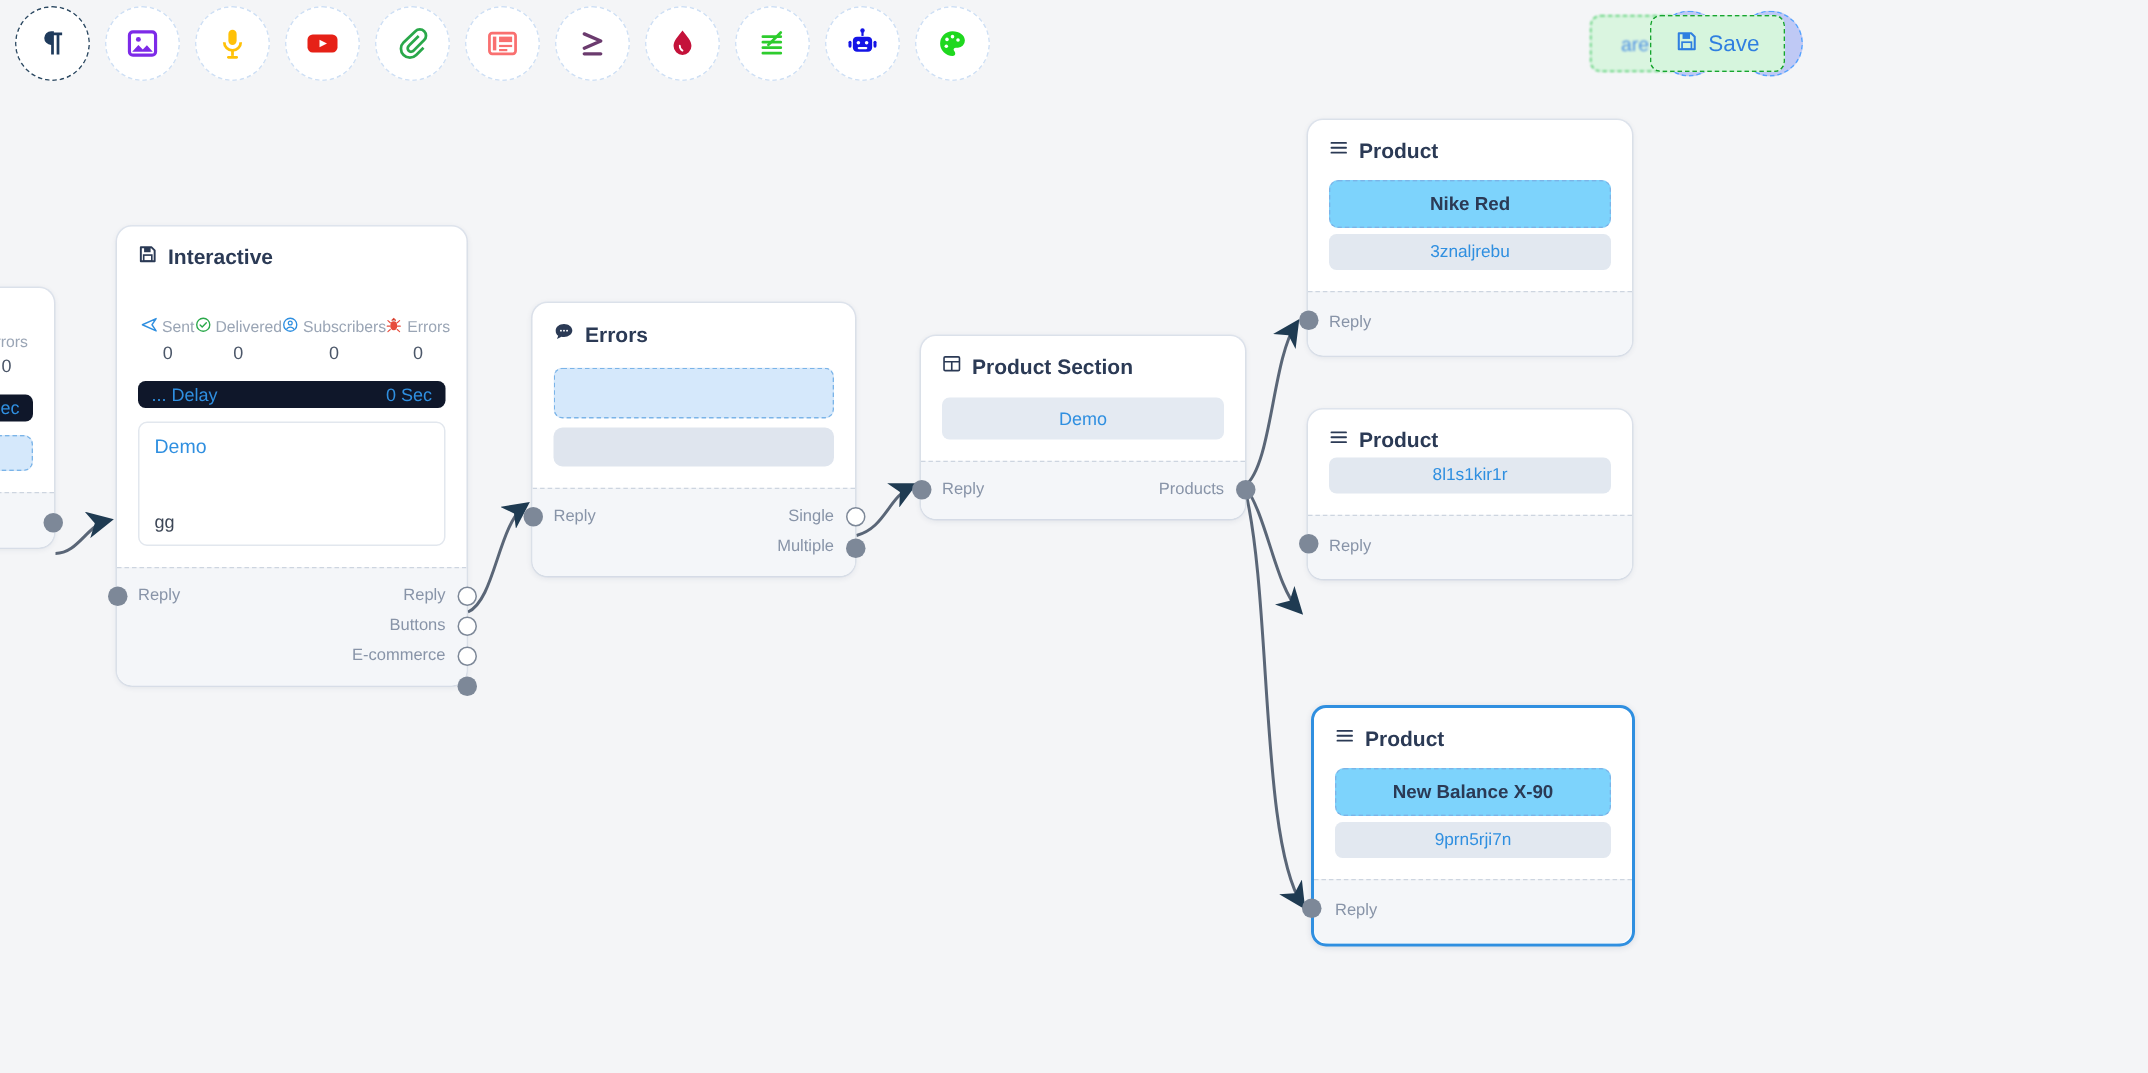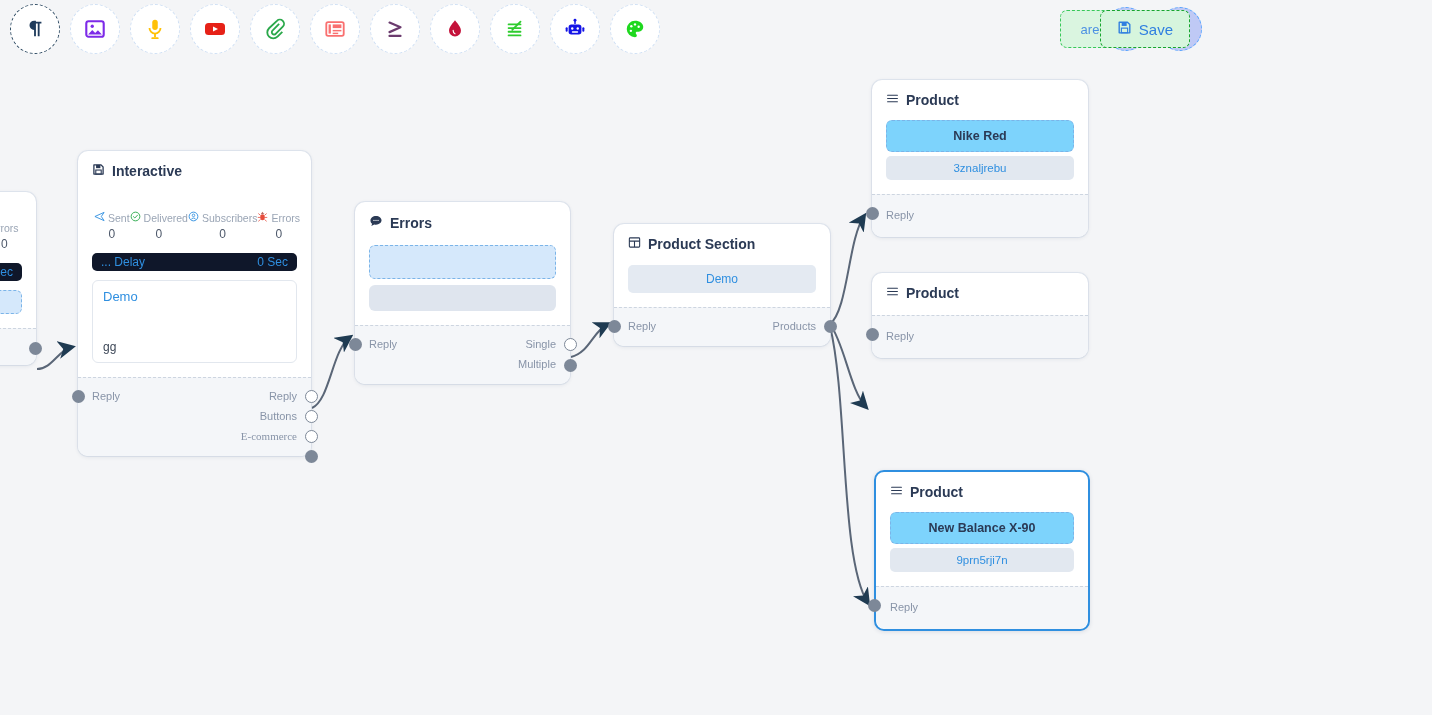--- a/index.html
+++ b/index.html
@@ -354,21 +354,21 @@
 
     <div class="node-ports" style="padding:8px 14px 10px 14px;">
       <div class="dot" style="position:absolute; left:-6px; top:12px;"></div>
       <div class="port-row">
         <span class="port-label">Reply</span>
         <span class="port-label">Reply</span>
       </div>
       <div class="port-row" style="justify-content:flex-end;">
         <span class="port-label">Buttons</span>
       </div>
-      <div class="port-row" style="justify-content:flex-end;font-family:Liberation Serif, serif;">
+      <div class="port-row" style="justify-content:flex-end;">
         <span class="port-label">E-commerce</span>
       </div>
       <div class="dot hollow" style="position:absolute; right:-7px; top:12px;"></div>
       <div class="dot hollow" style="position:absolute; right:-7px; top:32px;"></div>
       <div class="dot hollow" style="position:absolute; right:-7px; top:52px;"></div>
       <div class="dot" style="position:absolute; right:-7px; top:72px;"></div>
     </div>
   </div>
 
   <div class="node" style="left:355px; top:202px; width:215px;">
@@ -448,20 +448,21 @@
   <div class="node" style="left:872px; top:273px; width:216px;">
     <div class="node-body">
       <div class="node-title">
         <span>
           <svg width="13" height="13" viewBox="0 0 24 24">
               <path d="M3 6h18M3 12h18M3 18h18" stroke="#2b3a55" stroke-width="2.2" stroke-linecap="round"></path>
             </svg>
         </span>
         <span>Product</span>
       </div>
+      <div class="chip-secondary">8l1s1kir1r</div>
     </div>
     <div class="node-ports" style="padding:10px 14px 12px 14px;">
       <div class="dot" style="position:absolute; left:-6px; top:12px;"></div>
       <div class="port-row">
         <span class="port-label">Reply</span>
       </div>
     </div>
   </div>
 
   <div class="node selected" style="left:874px; top:470px; width:216px;">

